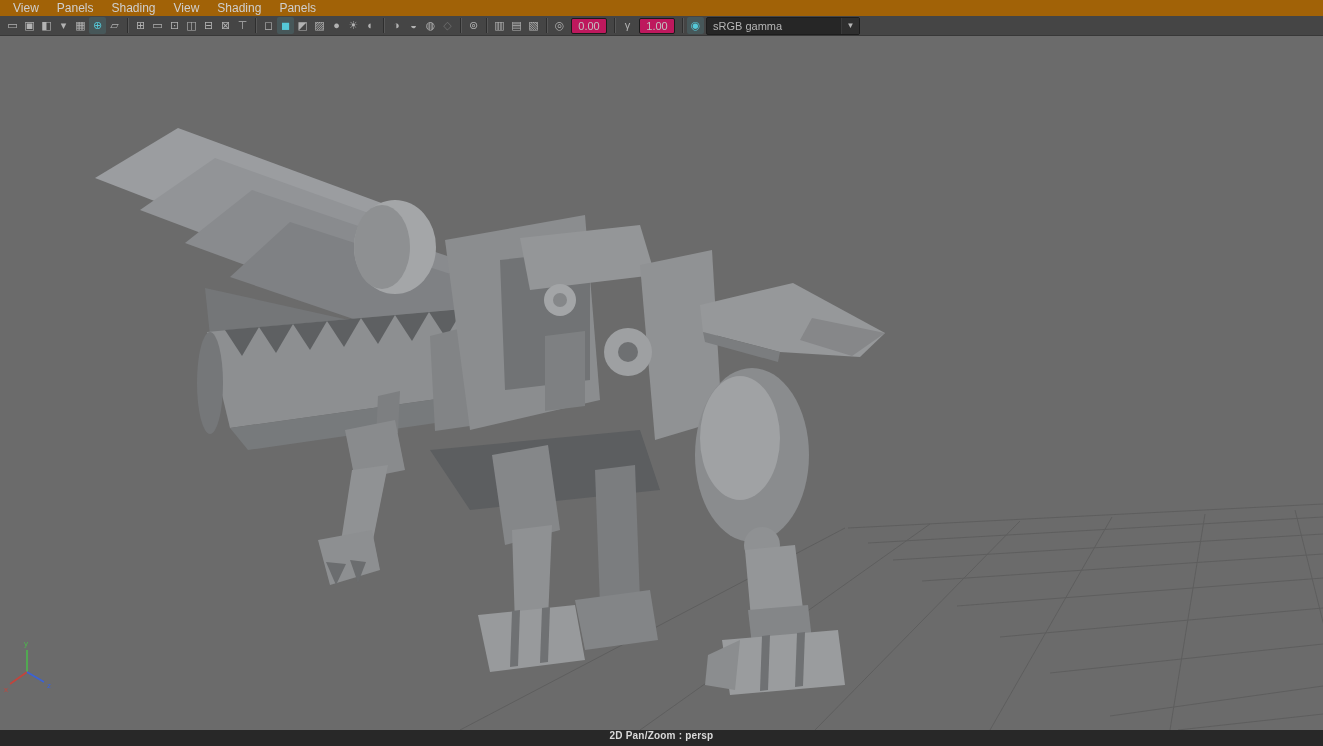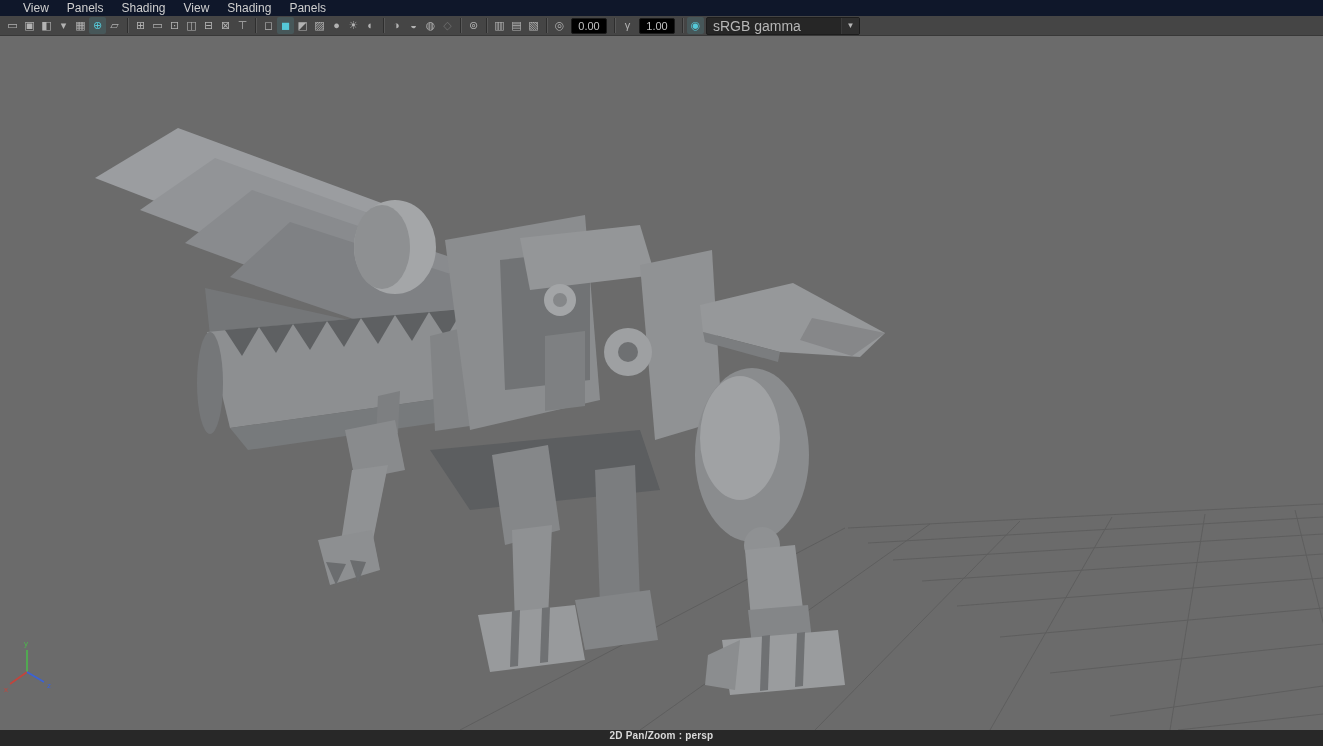--- a/index.html
+++ b/index.html
@@ -4,22 +4,22 @@
 <style>
   html,body{margin:0;padding:0;}
   body{
     width:1323px;height:746px;overflow:hidden;
     background:#6b6b6b;
     font-family:"Liberation Sans","DejaVu Sans",sans-serif;
     -webkit-font-smoothing:antialiased;
   }
   
   .menubar{
-    height:16px;background:#0f172a;display:flex;align-items:center;
-    padding-left:14px;
+    height:16px;background:#a16207;display:flex;align-items:center;
+    padding-left:4px;
   }
   .menu-item{
     color:#cfcfcf;font-size:12px;line-height:16px;padding:0 9px;cursor:default;white-space:nowrap;
   }
   
   .toolbar{
     height:20px;background:#454545;display:flex;align-items:center;
     padding-left:4px;border-bottom:1px solid #383838;box-sizing:border-box;
   }
   .tb-icons{display:flex;align-items:center;}
@@ -27,30 +27,30 @@
     width:17px;height:17px;line-height:17px;text-align:center;
     font-size:11px;color:#b2b2b2;cursor:default;user-select:none;flex:0 0 auto;
   }
   .ic.active{color:#55c8d8;background:rgba(85,200,216,.14);border-radius:2px;}
   .ic.disabled{opacity:.38;}
   .tb-div{
     width:1px;height:15px;background:#2e2e2e;margin:0 4px;flex:0 0 auto;
     box-shadow:1px 0 0 #585858;
   }
   .tb-field{
-    width:34px;height:14px;margin:0 3px;background:#000000;border:1px solid #1b1b1b;
+    width:34px;height:14px;margin:0 3px;background:#be185d;border:1px solid #1b1b1b;
     color:#c2c2c2;font-size:11px;font-family:"Liberation Sans","DejaVu Sans",sans-serif;
     text-align:center;padding:0;border-radius:2px;
   }
   .dropdown{
     display:flex;align-items:center;height:16px;margin-left:2px;background:#262626;
     border:1px solid #1d1d1d;border-radius:2px;cursor:default;
   }
   .dd-label{
-    width:128px;color:#b6b6b6;font-size:14px;padding-left:6px;line-height:16px;white-space:nowrap;
+    width:128px;color:#b6b6b6;font-size:11px;padding-left:6px;line-height:16px;white-space:nowrap;
   }
   .dd-arrow{
     width:17px;text-align:center;color:#b6b6b6;font-size:8px;line-height:16px;
     border-left:1px solid #3a3a3a;background:#2f2f2f;
   }
   
   .viewport{
     position:relative;height:694px;background:#6b6b6b;overflow:hidden;
   }
   .viewport svg{position:absolute;left:0;top:0;}

